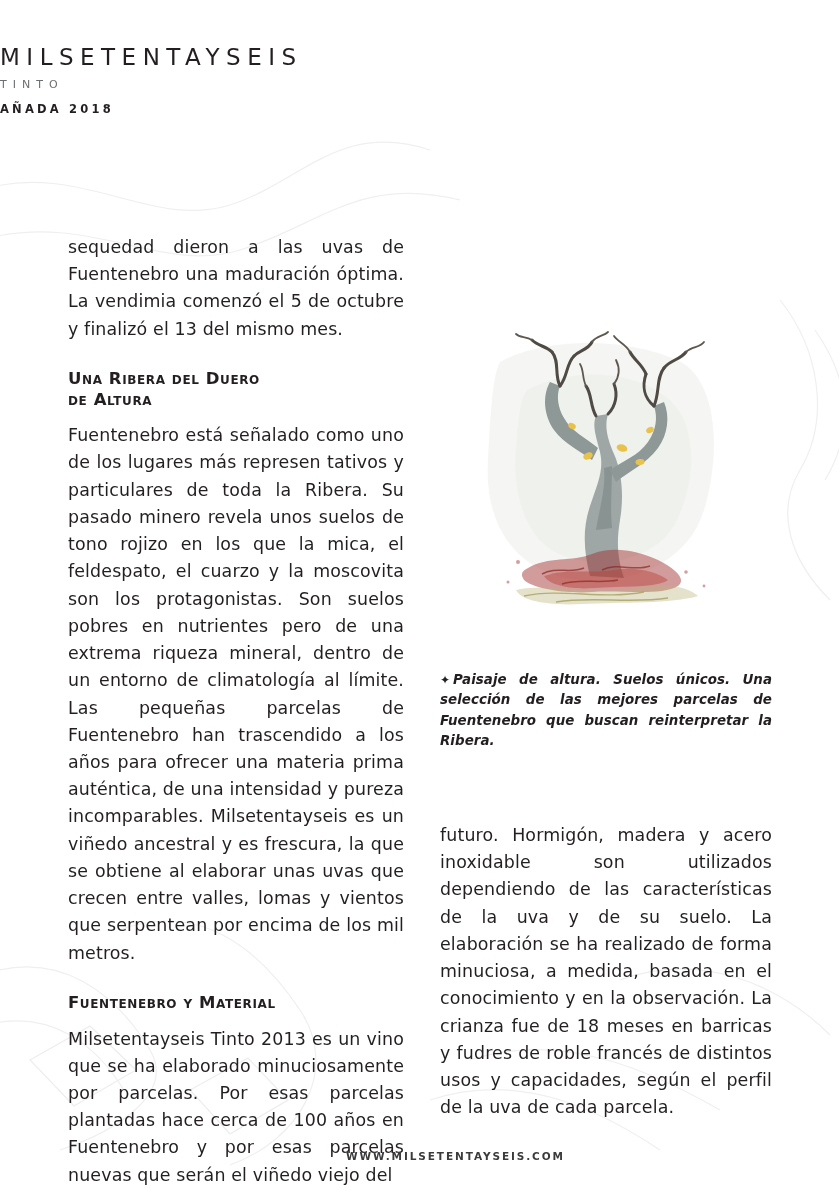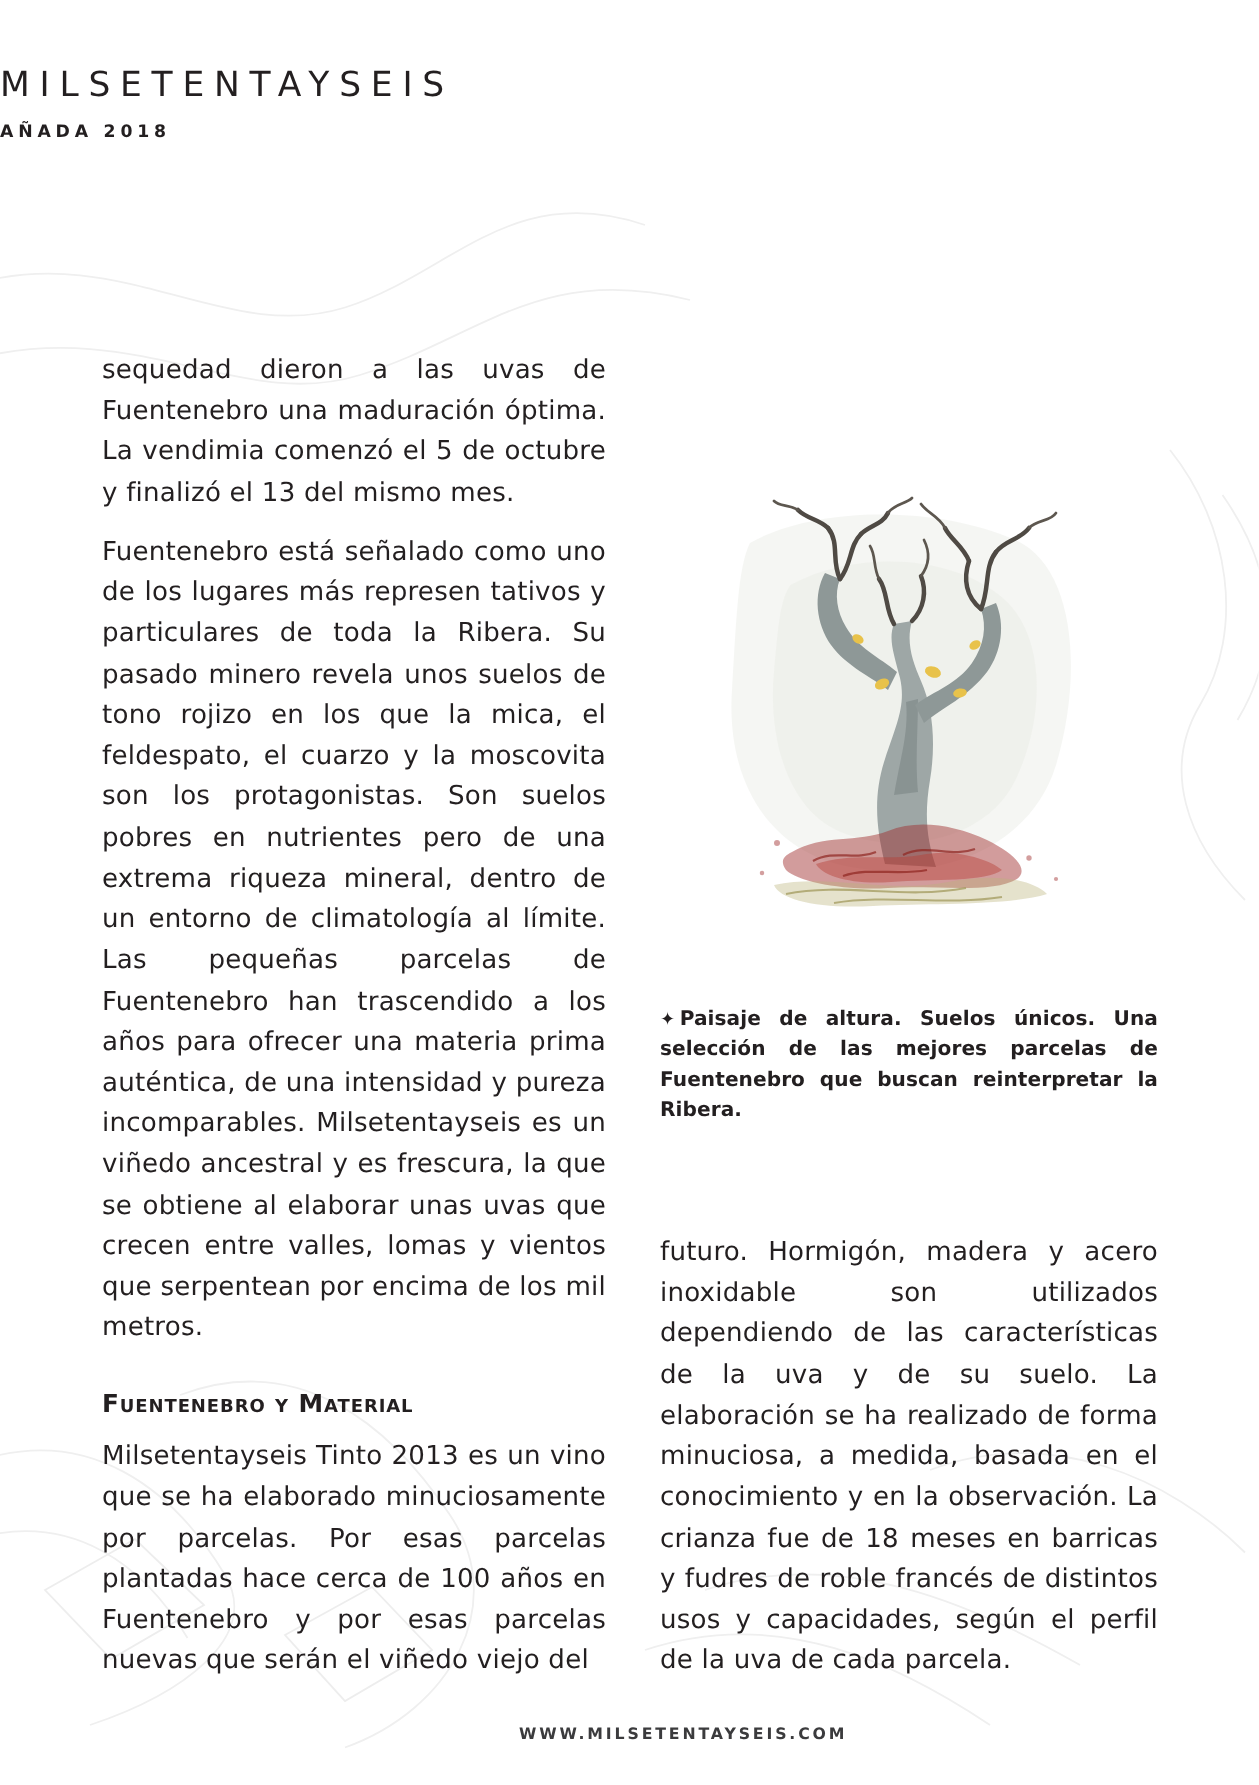--- a/index.html
+++ b/index.html
@@ -109,20 +109,21 @@
     position: absolute;
     top: 670px;
     left: 440px;
     width: 332px;
     font-size: 13.4px;
     line-height: 1.52;
     font-weight: 700;
     color: #231f20;
     text-align: justify;
     letter-spacing: 0.05px;
+    font-style: italic;
   }
   .caption .dot {
     font-size: 12px;
     margin-right: 3px;
   }
 
   
   .col-right-lower {
     position: absolute;
     top: 810px;
@@ -163,26 +164,31 @@
       <path d="M620,980 C700,950 780,985 830,1035"></path>
     </g>
     <g fill="none" stroke="#ededed" stroke-width="1.2">
       <path d="M30,1060 l60,-34 l46,44 l-62,36 z"></path>
       <path d="M190,1090 l58,-32 l40,42 l-58,34 z"></path>
     </g>
   </svg>
 
   <div class="header">
     <div class="brand">MILSETENTAYSEIS</div>
+    <div class="brand-sub">TINTO</div>
     <div class="brand-vintage">AÑADA 2018</div>
   </div>
 
   <div class="col-left">
     <div class="body-text">sequedad dieron a las uvas de Fuentenebro una maduración óptima. La vendimia comenzó el 5 de octubre y finalizó el 13 del mismo mes.</div>
 
+    <div class="section-title">
+      <span>Una Ribera del Duero</span><br>
+      <span>de Altura</span>
+    </div>
     <div class="body-text">Fuentenebro está señalado como uno de los lugares más represen tativos y particulares de toda la Ribera. Su pasado minero revela unos suelos de tono rojizo en los que la mica, el feldespato, el cuarzo y la moscovita son los protagonistas. Son suelos pobres en nutrientes pero de una extrema riqueza mineral, dentro de un entorno de climatología al límite. Las pequeñas parcelas de Fuentenebro han trascendido a los años para ofrecer una materia prima  auténtica, de una intensidad y pureza incomparables. Milsetentayseis es un viñedo ancestral y es frescura, la que se obtiene al elaborar unas uvas que crecen entre valles, lomas y vientos que serpentean por encima de los mil metros.</div>
 
     <div class="section-title">Fuentenebro y Material</div>
     <div class="body-text last-left">Milsetentayseis Tinto 2013 es un vino que se ha elaborado minuciosamente por parcelas. Por esas parcelas plantadas hace cerca de 100 años en Fuentenebro y por esas parcelas nuevas que serán el viñedo viejo del</div>
   </div>
 
   <div class="illus-wrap">
     <svg width="270" height="280" viewBox="0 0 270 280">
 
       <g opacity="0.5">

